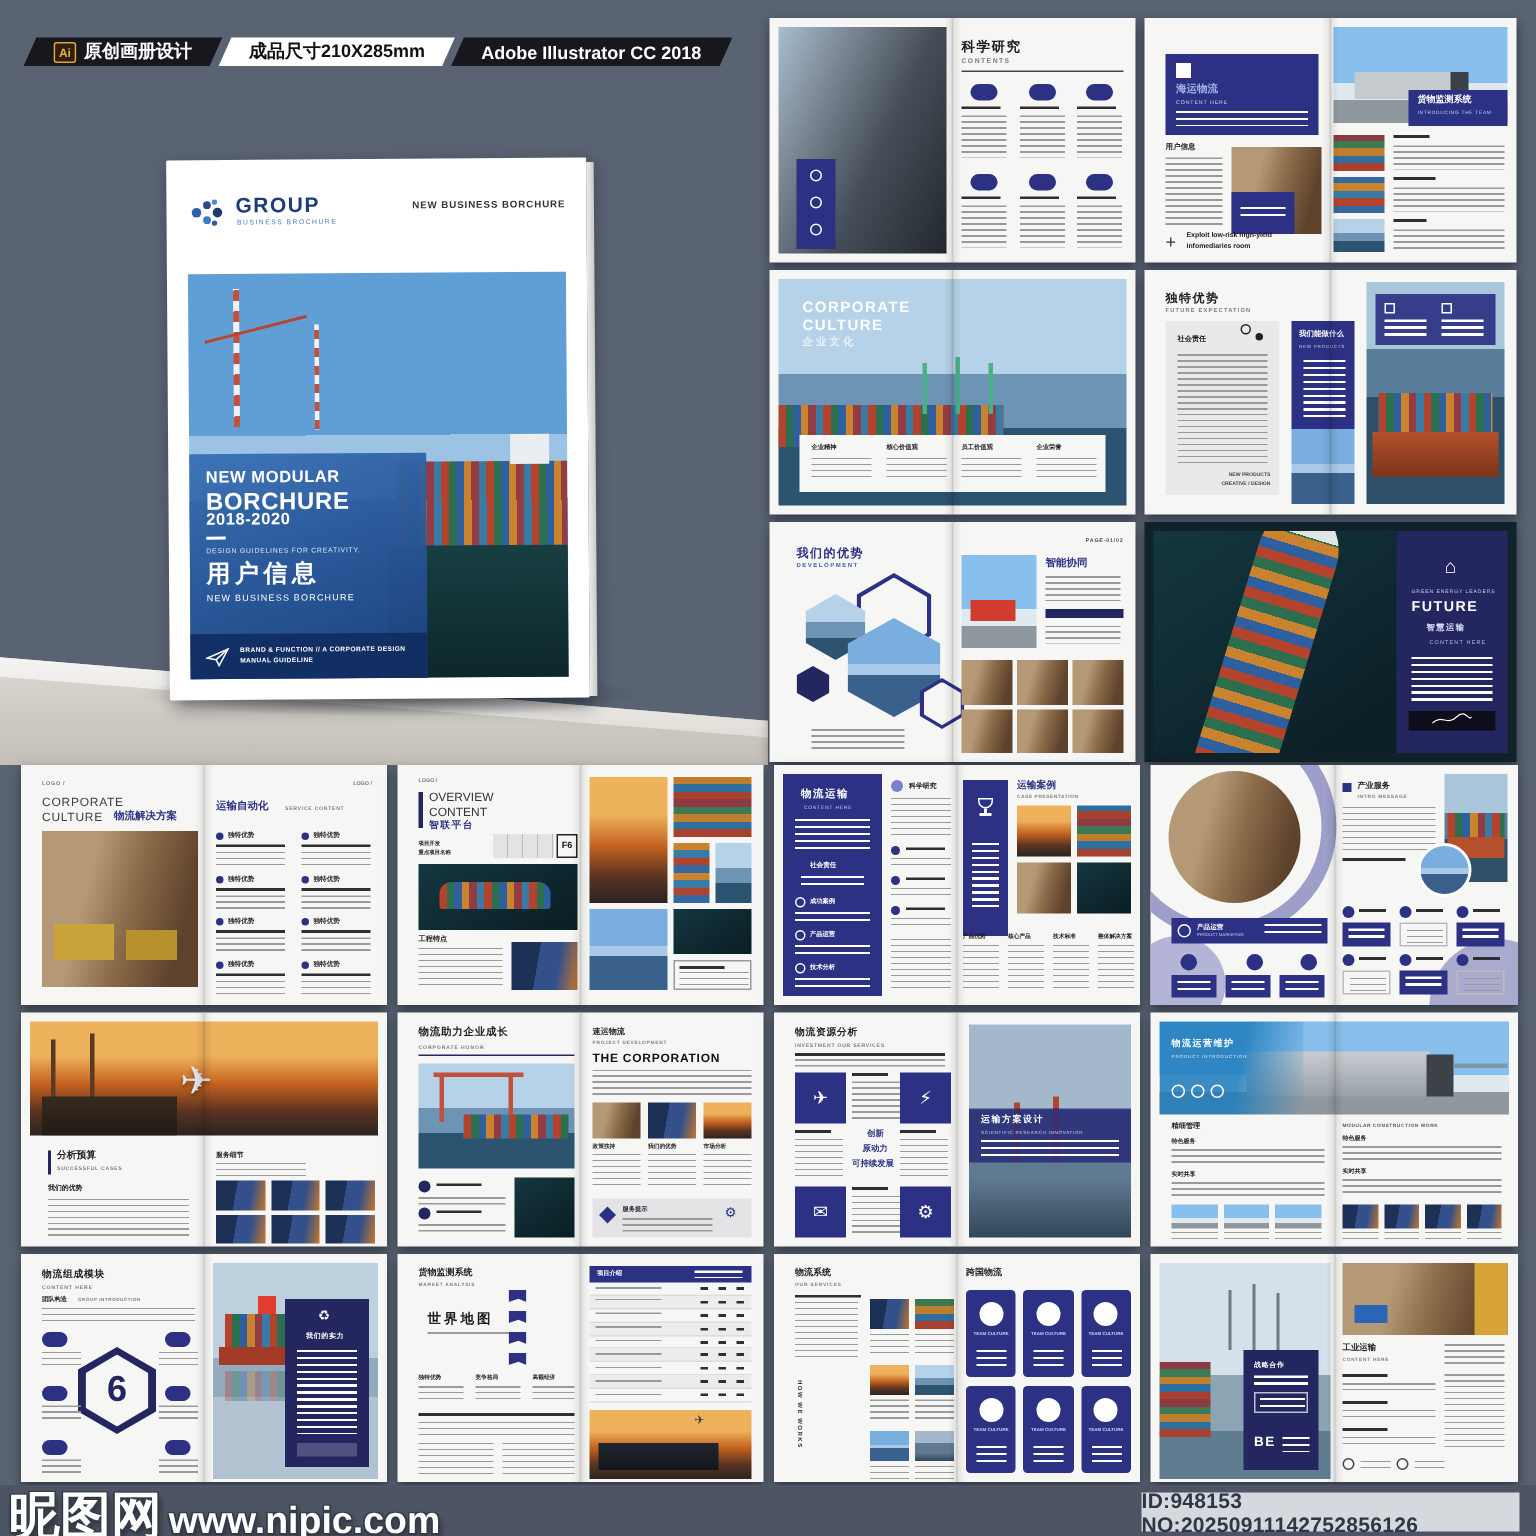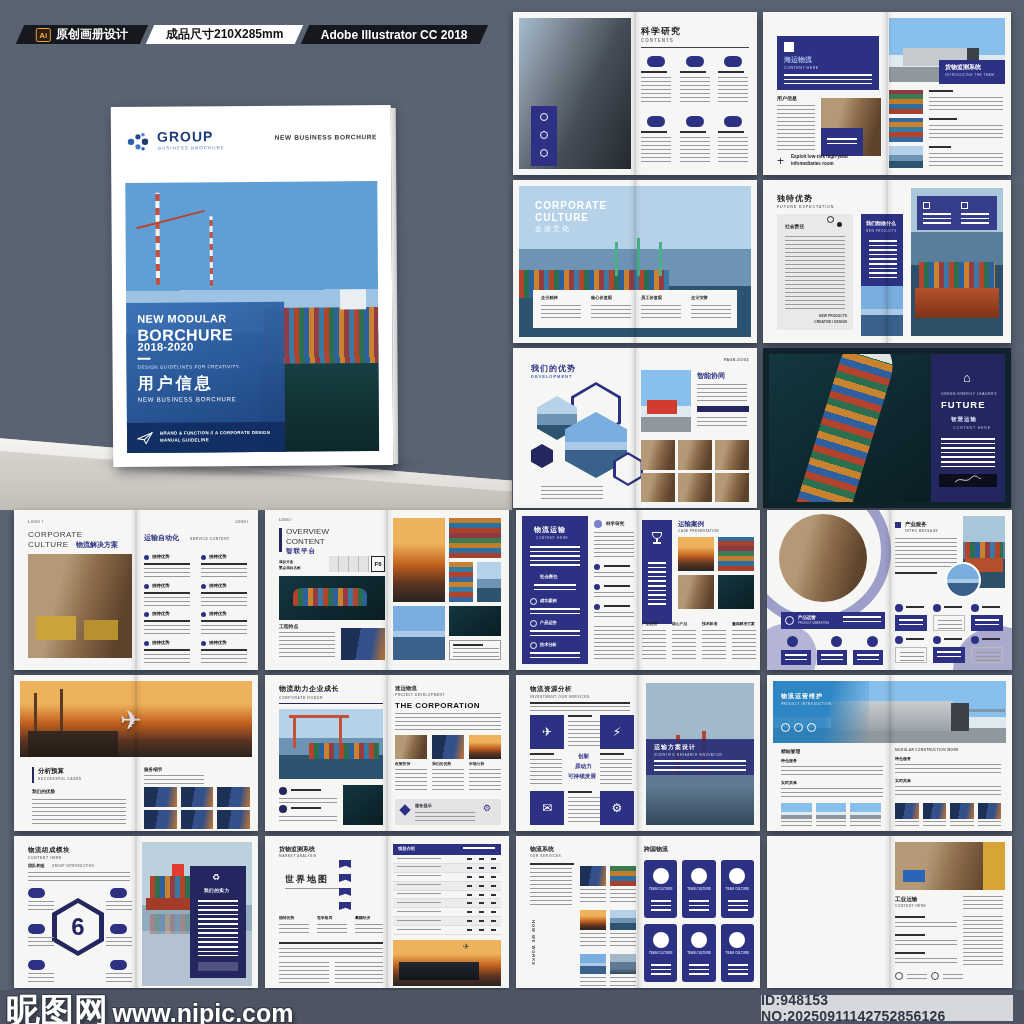--- a/index.html
+++ b/index.html
@@ -914,20 +914,35 @@
         <div class="s17card">
         <div class="r circ" style="left:50%;top:8px;width:16px;height:16px;margin-left:-8px;background:#fff"></div>
         <div class="t" style="left:0;right:0;top:28px;font-size:3px;color:#c7cbf0;text-align:center;font-weight:700;white-space:normal">TEAM CULTURE</div>
         <div class="lnw" style="left:7px;top:40px;width:20px;height:12px"></div>
       </div>
       </div>
   </div>
 
   <div class="sp">
     <i class="fold"></i>
+    <div class="ph" style="left:6px;top:6px;width:114px;height:144px;background:linear-gradient(#d4e1ea 0 52%,#8da4b5 52% 78%,#5f7c90 78%)">
+      <div class="r" style="left:46px;top:18px;width:2px;height:40px;background:#6b7c89"></div>
+      <div class="r" style="left:62px;top:14px;width:2px;height:44px;background:#6b7c89"></div>
+      <div class="r" style="left:78px;top:20px;width:2px;height:38px;background:#6b7c89"></div>
+      <div class="r pC" style="left:0;top:66px;width:34px;height:50px"></div>
+      <div class="r nvd" style="left:56px;top:58px;width:50px;height:80px">
+        <div class="t b w" style="left:7px;top:7px;font-size:4.6px;letter-spacing:.5px">战略合作</div>
+        <div class="lnw" style="left:7px;top:17px;width:36px;height:8px"></div>
+        <div class="r" style="left:7px;top:28px;width:36px;height:14px;border:.8px solid rgba(255,255,255,.7)">
+            <div class="lnw" style="left:3px;top:3px;width:30px;height:8px"></div>
+          </div>
+        <div class="t b w" style="left:7px;top:56px;font-size:9px;letter-spacing:1px">BE</div>
+        <div class="lnw" style="left:26px;top:58px;width:18px;height:10px"></div>
+      </div>
+    </div>
     <div class="ph pF" style="left:128px;top:6px;width:110px;height:48px">
       <div class="r" style="left:8px;top:28px;width:22px;height:12px;background:#2a66b8"></div>
       <div class="r" style="left:88px;top:0;width:22px;height:48px;background:#d8a437"></div>
     </div>
     <div class="t b blk" style="left:128px;top:60px;font-size:5.6px">工业运输</div>
     <div class="t b gry" style="left:128px;top:69px;font-size:3.2px;letter-spacing:.5px">CONTENT HERE</div>
     <div class="ln" style="left:196px;top:60px;width:40px;height:14px"></div>
     <div class="lnd" style="left:128px;top:80px;width:30px;height:3px"></div>
       <div class="ln" style="left:128px;top:86px;width:62px;height:8px"></div>
     <div class="lnd" style="left:128px;top:98px;width:30px;height:3px"></div>

